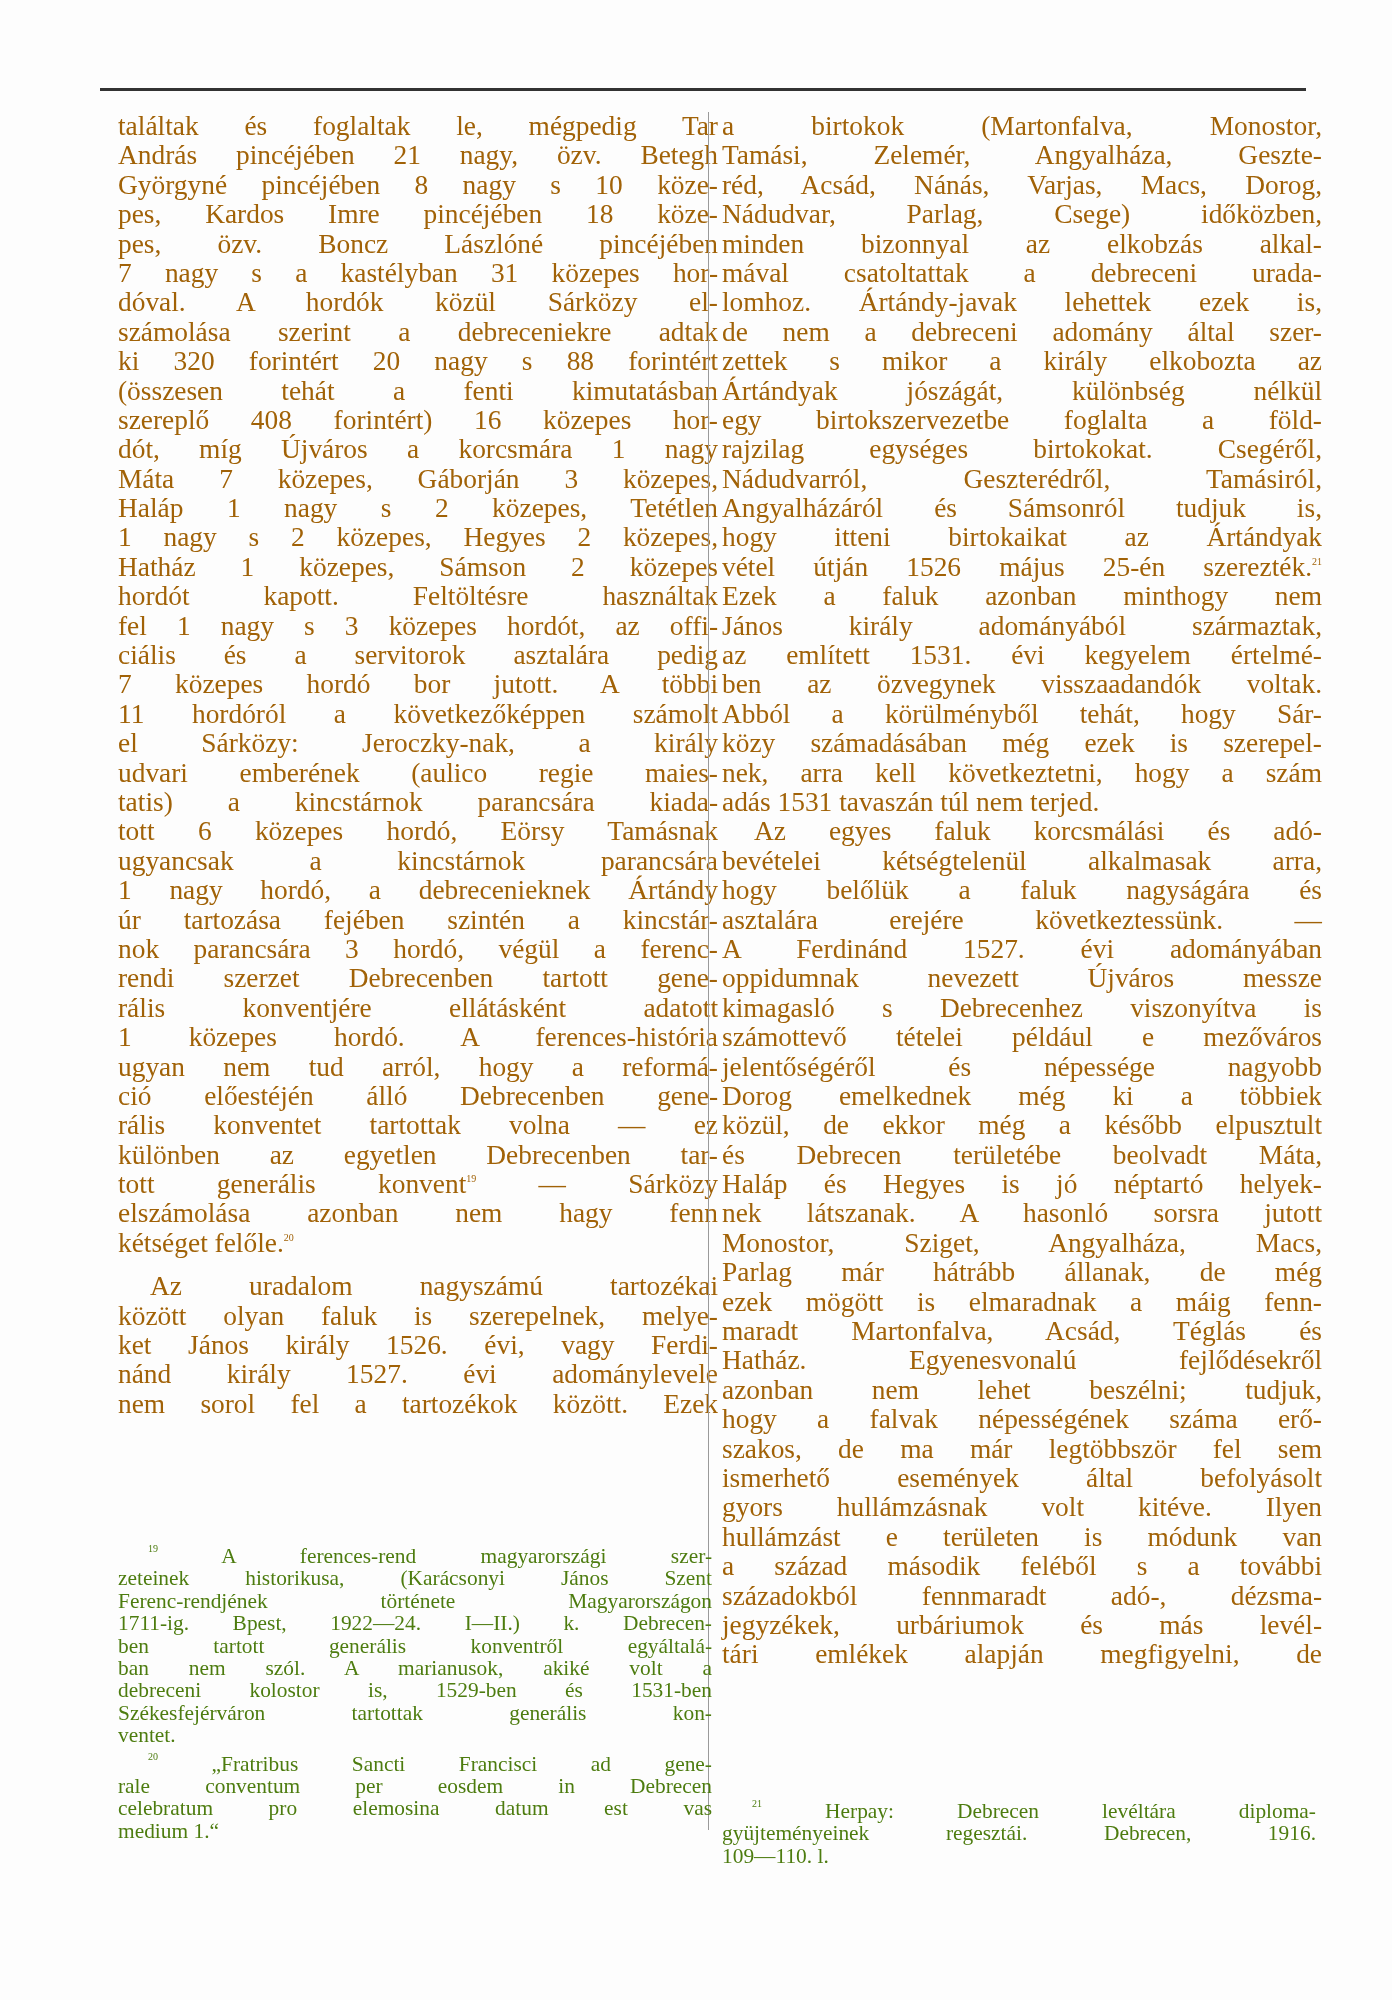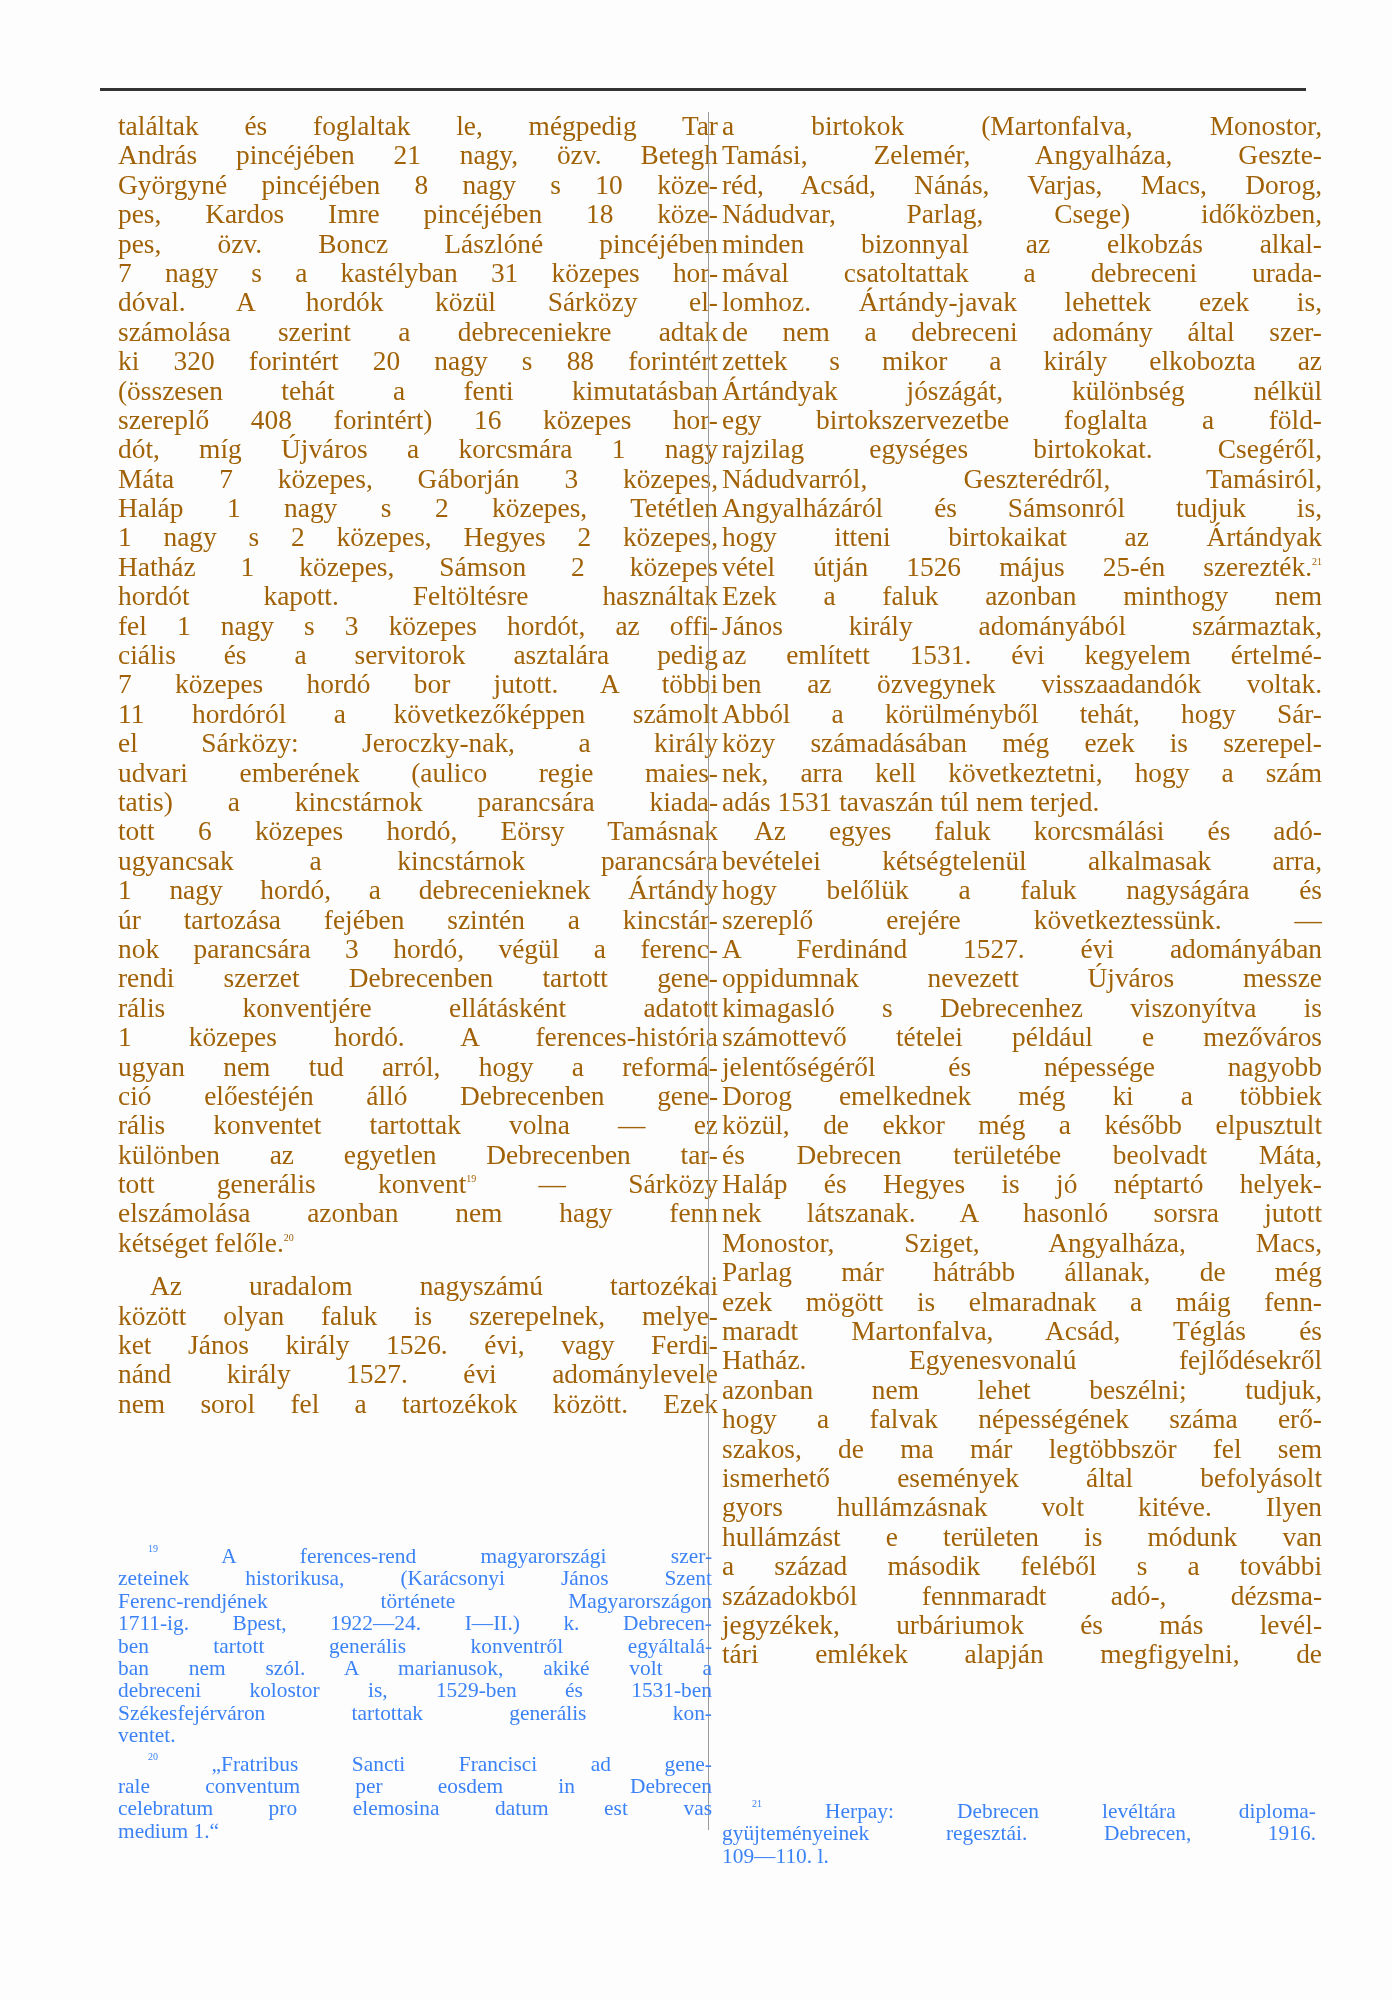--- a/index.html
+++ b/index.html
@@ -17,21 +17,21 @@
   .col-left { left: 118px; }
   .col-right { left: 722px; }
   .col-divider { position: absolute; left: 708px; top: 112px; width: 1px; height: 1718px; background: #9a9a9a; }
 
   .line { display: block; white-space: nowrap; text-align: justify; text-align-last: justify; height: 29.4px; }
   .line.last { text-align-last: left; }
   .line.indent { padding-left: 32px; }
   .gap { height: 14px; }
   sup { font-size: 10px; line-height: 0; vertical-align: 11px; }
 
-  .footnotes { font-size: 21.4px; line-height: 22.4px; color: #3b82f6; }
+  .footnotes { font-size: 21.4px; line-height: 22.4px; color: #4d7c0f; }
   .footnotes .line { height: 22.4px; }
   .footnotes .line.indent { padding-left: 30px; }
   .fn-left { position: absolute; left: 118px; top: 1545px; width: 594px; }
   .fn-right { position: absolute; left: 722px; top: 1800px; width: 594px; }
   .fn-gap { height: 6px; }
 </style>
 </head>
 <body>
 
 <div class="page">
@@ -143,21 +143,21 @@
         <span class="line">ben az özvegynek visszaadandók voltak.</span>
         <span class="line">Abból a körülményből tehát, hogy Sár-</span>
         <span class="line">közy számadásában még ezek is szerepel-</span>
         <span class="line">nek, arra kell következtetni, hogy a szám</span>
       </div>
     <span class="line last">adás 1531 tavaszán túl nem terjed.</span>
     <div id="right-p2">
         <span class="line indent">Az egyes faluk korcsmálási és adó-</span>
         <span class="line">bevételei kétségtelenül alkalmasak arra,</span>
         <span class="line">hogy belőlük a faluk nagyságára és</span>
-        <span class="line">szereplő erejére következtessünk. —</span>
+        <span class="line">asztalára erejére következtessünk. —</span>
         <span class="line">A Ferdinánd 1527. évi adományában</span>
         <span class="line">oppidumnak nevezett Újváros messze</span>
         <span class="line">kimagasló s Debrecenhez viszonyítva is</span>
         <span class="line">számottevő tételei például e mezőváros</span>
         <span class="line">jelentőségéről és népessége nagyobb</span>
         <span class="line">Dorog emelkednek még ki a többiek</span>
         <span class="line">közül, de ekkor még a később elpusztult</span>
         <span class="line">és Debrecen területébe beolvadt Máta,</span>
         <span class="line">Haláp és Hegyes is jó néptartó helyek-</span>
         <span class="line">nek látszanak. A hasonló sorsra jutott</span>

